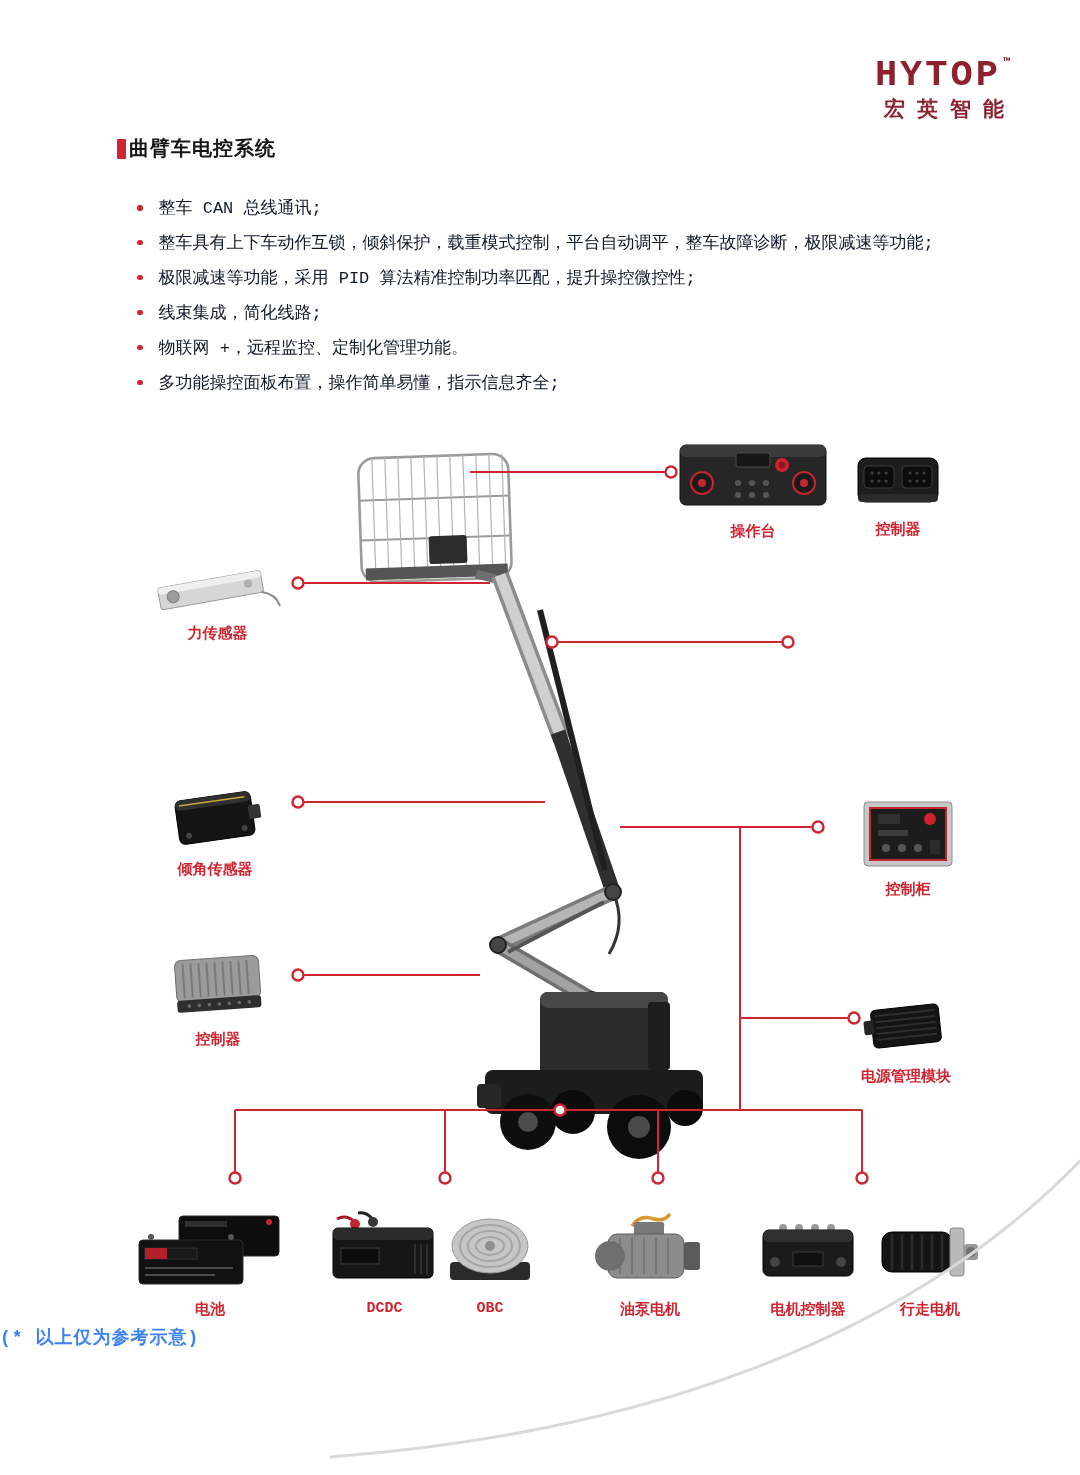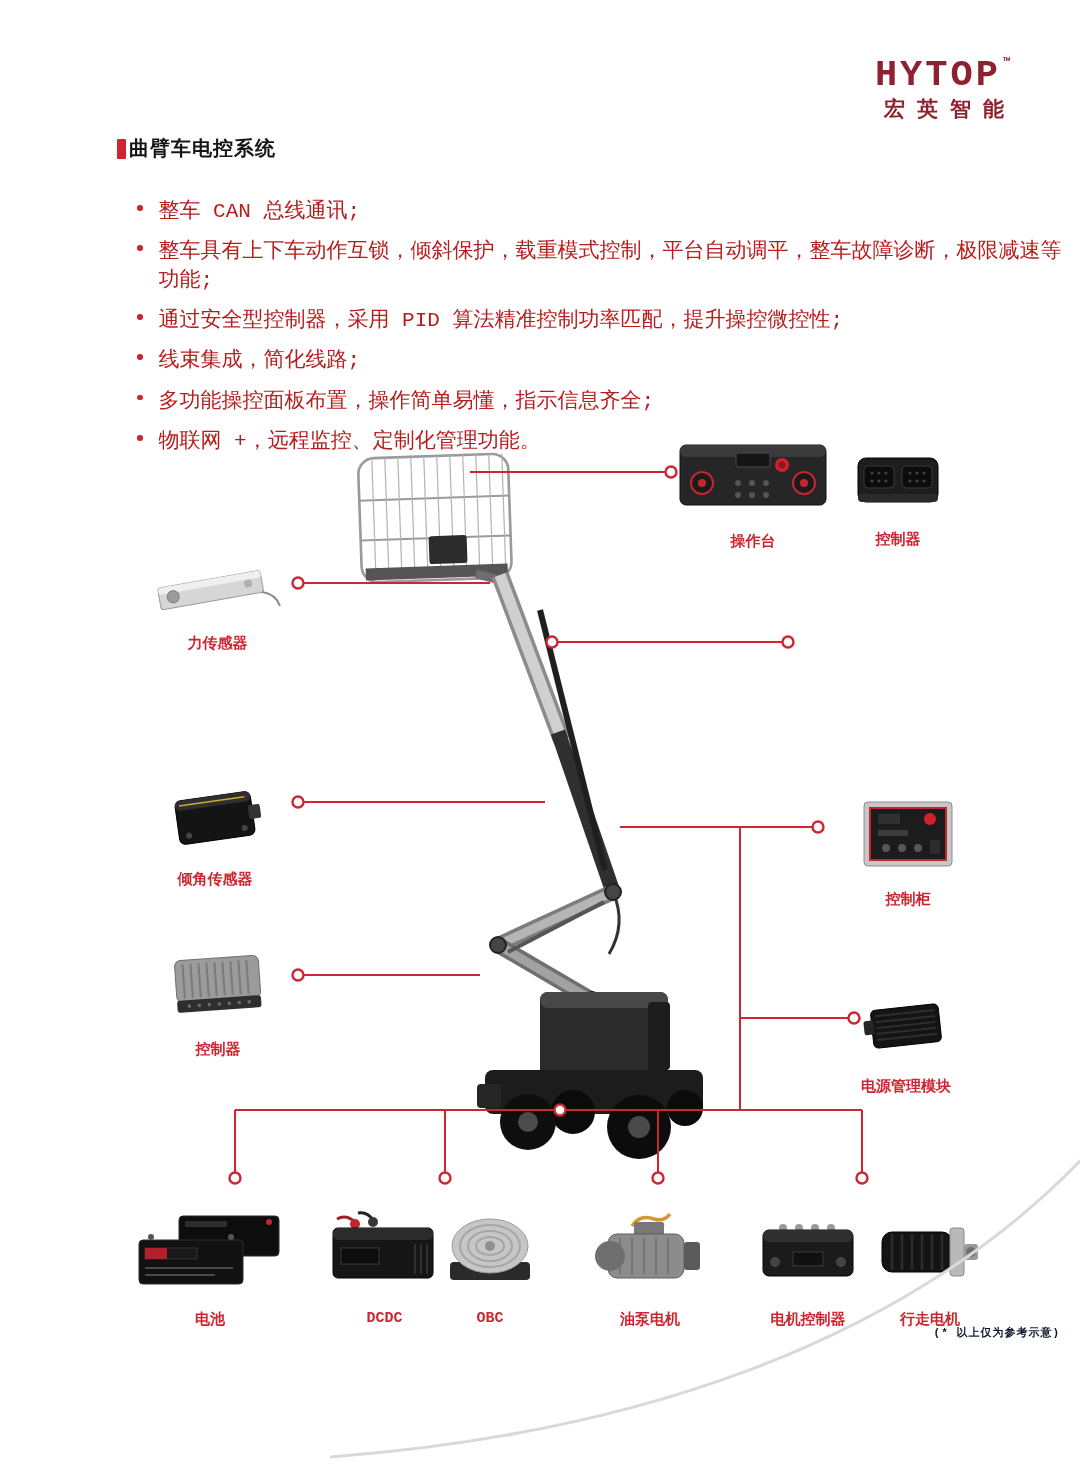--- a/index.html
+++ b/index.html
@@ -14,33 +14,33 @@
   .brand-main sup{font-size:12px;font-weight:700;vertical-align:top;margin-left:2px}
   .brand-sub{margin-top:6px;font-size:21px;font-weight:700;letter-spacing:12px;padding-left:12px}
 
   
   .title-row{position:absolute;left:117px;top:130px;display:flex;align-items:center;gap:3px}
   .title-bar{width:9px;height:20px;background:#cf2531;border-radius:1px}
   .title-text{font-size:20px;font-weight:700;color:#161616;letter-spacing:1px}
 
   
   .features{position:absolute;left:137px;top:193px;width:925px;list-style:none}
-  .features li{display:flex;align-items:flex-start;margin-bottom:12px;font-size:21px;color:#b91c1c;line-height:1.35}
+  .features li{display:flex;align-items:flex-start;margin-bottom:12px;font-size:17px;color:#0f172a;line-height:1.35}
   .features .dot{flex:0 0 auto;width:5.5px;height:5.5px;border-radius:50%;background:#cf2531;margin:7px 16px 0 0}
 
   
   .diagram{position:absolute;left:0;top:415px;width:1080px;height:870px}
   .machine{position:absolute;left:330px;top:20px;width:400px;height:730px}
   .connectors{position:absolute;left:0;top:0;width:1080px;height:870px;pointer-events:none}
-  .comp{position:absolute;display:flex;flex-direction:column;align-items:center;gap:20px}
+  .comp{position:absolute;display:flex;flex-direction:column;align-items:center;gap:10px}
   .comp .img{display:flex;align-items:center;justify-content:center}
   .comp figcaption{color:#cf2531;font-size:15px;font-weight:700;white-space:nowrap;text-align:center}
 
-  .footnote{position:absolute;left:0;top:1320px;width:1060px;text-align:right;
-            color:#0f172a;font-size:11px;font-weight:700;letter-spacing:1px}
+  .footnote{position:absolute;left:0;top:1320px;width:1060px;text-align:left;
+            color:#3b82f6;font-size:18px;font-weight:700;letter-spacing:1px}
   .swoosh{position:absolute;left:0;top:0;width:1080px;height:1475px;pointer-events:none}
 </style>
 </head>
 <body>
 
 <div class="page">
 
   <div class="brand">
     <div class="brand-main"><span>HYTOP</span><sup>™</sup></div>
     <div class="brand-sub">宏英智能</div>
@@ -55,33 +55,33 @@
     <li>
         <span class="dot"></span>
         <span>整车 CAN 总线通讯;</span>
       </li>
     <li>
         <span class="dot"></span>
         <span>整车具有上下车动作互锁，倾斜保护，载重模式控制，平台自动调平，整车故障诊断，极限减速等功能;</span>
       </li>
     <li>
         <span class="dot"></span>
-        <span>通过安全型控制器，采用 PID 算法精准控制功率匹配，提升操控微控性;</span>
+        <span>极限减速等功能，采用 PID 算法精准控制功率匹配，提升操控微控性;</span>
       </li>
     <li>
         <span class="dot"></span>
         <span>线束集成，简化线路;</span>
       </li>
     <li>
         <span class="dot"></span>
+        <span>物联网 +，远程监控、定制化管理功能。</span>
+      </li>
+    <li>
+        <span class="dot"></span>
         <span>多功能操控面板布置，操作简单易懂，指示信息齐全;</span>
-      </li>
-    <li>
-        <span class="dot"></span>
-        <span>物联网 +，远程监控、定制化管理功能。</span>
       </li>
   </ul>
 
   <div class="diagram">
 
     <svg class="machine" viewBox="0 0 400 730">
 
       <g transform="rotate(-2 105 80)">
         <rect x="30" y="16" width="150" height="124" rx="16" fill="none" stroke="#9a9a9a" stroke-width="2.6"></rect>
         <line x1="30" y1="58" x2="180" y2="58" stroke="#9a9a9a" stroke-width="2"></line>

